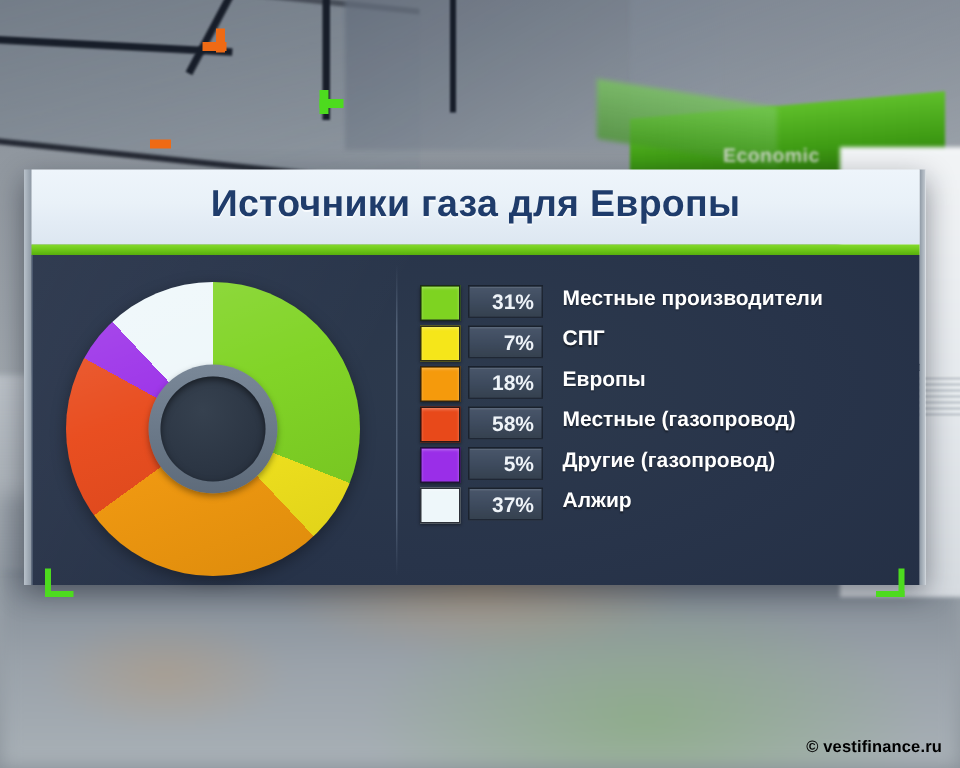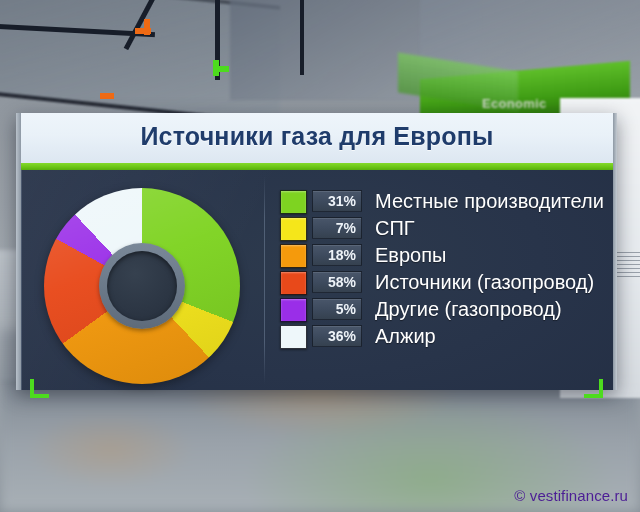--- a/index.html
+++ b/index.html
@@ -264,35 +264,35 @@
     padding-right: 5px;
     flex: 0 0 auto;
   }
   .pct-text {
     font-size: 14px;
     font-weight: bold;
     color: #eef3f8;
   }
   .legend-label {
     margin-left: 13px;
-    font-size: 20px;
-    font-weight: normal;
+    font-size: 14px;
+    font-weight: bold;
     color: #ffffff;
     white-space: nowrap;
     text-shadow: 0 1px 1px rgba(0,0,0,.45);
   }
 
   
   #watermark {
     position: absolute;
     right: 12px;
     bottom: 8px;
-    font-size: 15px;
-    font-weight: normal;
-    color: #4c1d95;
+    font-size: 11px;
+    font-weight: bold;
+    color: #000000;
     letter-spacing: .1px;
   }
 </style>
 </head>
 <body>
 
 <div id="stage">
 
   <div class="bg-base"></div>
   <div class="bg-floor"></div>
@@ -362,33 +362,33 @@
             <div class="pct-box">
               <span class="pct-text">18%</span>
             </div>
             <div class="legend-label">Европы</div>
           </div>
           <div class="legend-row">
             <div class="swatch" style="background: rgb(232, 73, 26);"></div>
             <div class="pct-box">
               <span class="pct-text">58%</span>
             </div>
-            <div class="legend-label">Источники (газопровод)</div>
+            <div class="legend-label">Местные (газопровод)</div>
           </div>
           <div class="legend-row">
             <div class="swatch" style="background: rgb(154, 46, 232);"></div>
             <div class="pct-box">
               <span class="pct-text">5%</span>
             </div>
             <div class="legend-label">Другие (газопровод)</div>
           </div>
           <div class="legend-row">
             <div class="swatch" style="background: rgb(238, 247, 250);"></div>
             <div class="pct-box">
-              <span class="pct-text">36%</span>
+              <span class="pct-text">37%</span>
             </div>
             <div class="legend-label">Алжир</div>
           </div>
         </div>
     </div>
 
     <div class="corner bl"></div>
     <div class="corner br"></div>
   </div>
 

